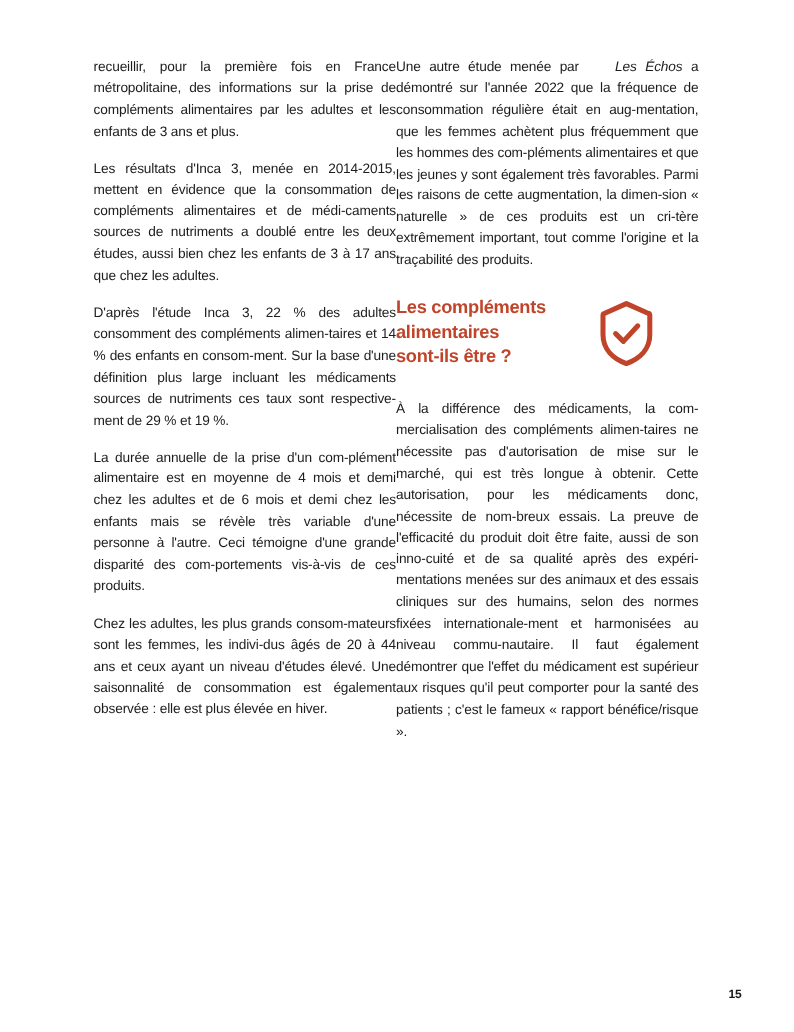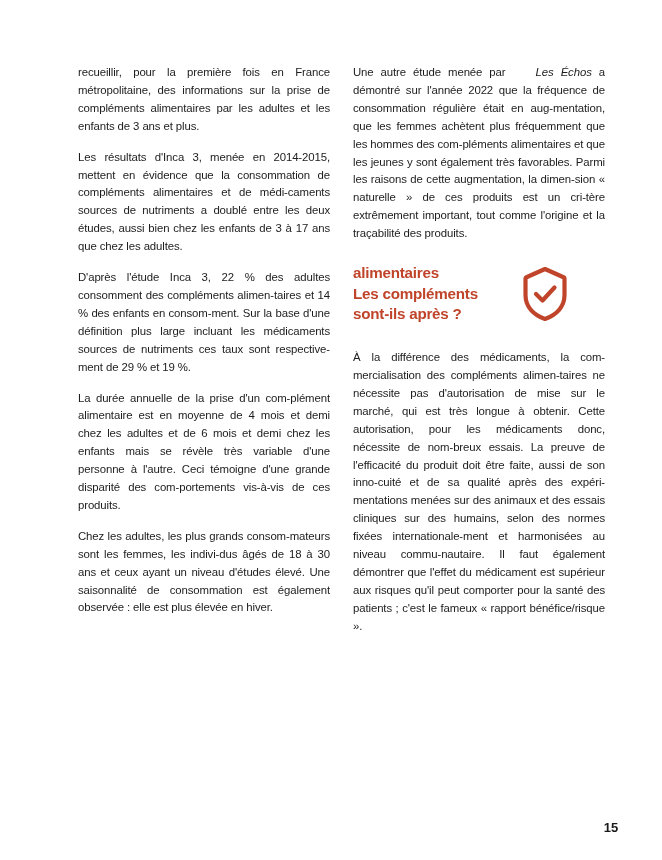--- a/index.html
+++ b/index.html
@@ -18,24 +18,23 @@
   .page {
     position: relative;
     width: 662px;
     height: 860px;
     background: #ffffff;
   }
 
   .columns {
     position: absolute;
     left: 78px;
-    top: 64px;
+    top: 48px;
     width: 528px;
     display: flex;
-    gap: 23px;
   }
 
   .col {
     width: 252px;
     flex: 0 0 252px;
   }
 
   p.body-par {
     margin: 0 0 13px 0;
     font-size: 11.4px;
@@ -89,50 +88,50 @@
     display: block;
     width: 56px;
     height: 58px;
   }
 
   
   .page-number {
     position: absolute;
     right: 44px;
     bottom: 25px;
-    font-size: 13px;
+    font-size: 10px;
     font-weight: bold;
     color: #1a1a1a;
     letter-spacing: -0.01em;
   }
 </style>
 </head>
 <body>
 
 <div class="page">
 
   <div class="columns">
 
     <div class="col">
       <p class="body-par">recueillir, pour la première fois en France métropolitaine, des informations sur la prise de compléments alimentaires par les adultes et les enfants de 3 ans et plus.</p>
       <p class="body-par">Les résultats d'Inca 3, menée en 2014-2015, mettent en évidence que la consommation de compléments alimentaires et de médi-caments sources de nutriments a doublé entre les deux études, aussi bien chez les enfants de 3 à 17 ans que chez les adultes.</p>
       <p class="body-par">D'après l'étude Inca 3, 22 % des adultes consomment des compléments alimen-taires et 14 % des enfants en consom-ment. Sur la base d'une définition plus large incluant les médicaments sources de nutriments ces taux sont respective-ment de 29 % et 19 %.</p>
       <p class="body-par">La durée annuelle de la prise d'un com-plément alimentaire est en moyenne de 4 mois et demi chez les adultes et de 6 mois et demi chez les enfants mais se révèle très variable d'une personne à l'autre. Ceci témoigne d'une grande disparité des com-portements vis-à-vis de ces produits.</p>
-      <p class="body-par">Chez les adultes, les plus grands consom-mateurs sont les femmes, les indivi-dus âgés de 18 à 30 ans et ceux ayant un niveau d'études élevé. Une saisonnalité de consommation est également observée : elle est plus élevée en hiver.</p>
+      <p class="body-par">Chez les adultes, les plus grands consom-mateurs sont les femmes, les indivi-dus âgés de 20 à 44 ans et ceux ayant un niveau d'études élevé. Une saisonnalité de consommation est également observée : elle est plus élevée en hiver.</p>
     </div>
 
     <div class="col">
 
       <p class="body-par"><span>Une autre étude menée par </span><span class="italic">Les Échos</span><span> a démontré sur l'année 2022 que la fréquence de consommation régulière était en aug-mentation, que les femmes achètent plus fréquemment que les hommes des com-pléments alimentaires et que les jeunes y sont également très favorables. Parmi les raisons de cette augmentation, la dimen-sion « naturelle » de ces produits est un cri-tère extrêmement important, tout comme l'origine et la traçabilité des produits.</span></p>
 
       <div class="section-head">
         <h2 class="section-title">
+          <span class="tline">Les compléments</span>
           <span class="tline">alimentaires</span>
-          <span class="tline">Les compléments</span>
-          <span class="tline">sont-ils après ?</span>
+          <span class="tline">sont-ils être ?</span>
         </h2>
         <span class="shield-icon-wrap">
           <svg viewBox="0 0 56 58" xmlns="http://www.w3.org/2000/svg">
             <path d="M28 4 L10 12 C9 12 8.5 12.8 8.5 13.8 L8.5 30 C8.5 42 17 50 28 54 C39 50 47.5 42 47.5 30 L47.5 13.8 C47.5 12.8 47 12 46 12 Z" fill="none" stroke="#c0442a" stroke-width="4.2" stroke-linejoin="round" stroke-linecap="round"></path>
             <polyline points="19,29 25.5,35.5 37.5,22.5" fill="none" stroke="#c0442a" stroke-width="4.2" stroke-linecap="round" stroke-linejoin="round"></polyline>
           </svg>
         </span>
       </div>
 
       <p class="body-par">À la différence des médicaments, la com-mercialisation des compléments alimen-taires ne nécessite pas d'autorisation de mise sur le marché, qui est très longue à obtenir. Cette autorisation, pour les médicaments donc, nécessite de nom-breux essais. La preuve de l'efficacité du produit doit être faite, aussi de son inno-cuité et de sa qualité après des expéri-mentations menées sur des animaux et des essais cliniques sur des humains, selon des normes fixées internationale-ment et harmonisées au niveau commu-nautaire. Il faut également démontrer que l'effet du médicament est supérieur aux risques qu'il peut comporter pour la santé des patients ; c'est le fameux « rapport bénéfice/risque ».</p>

